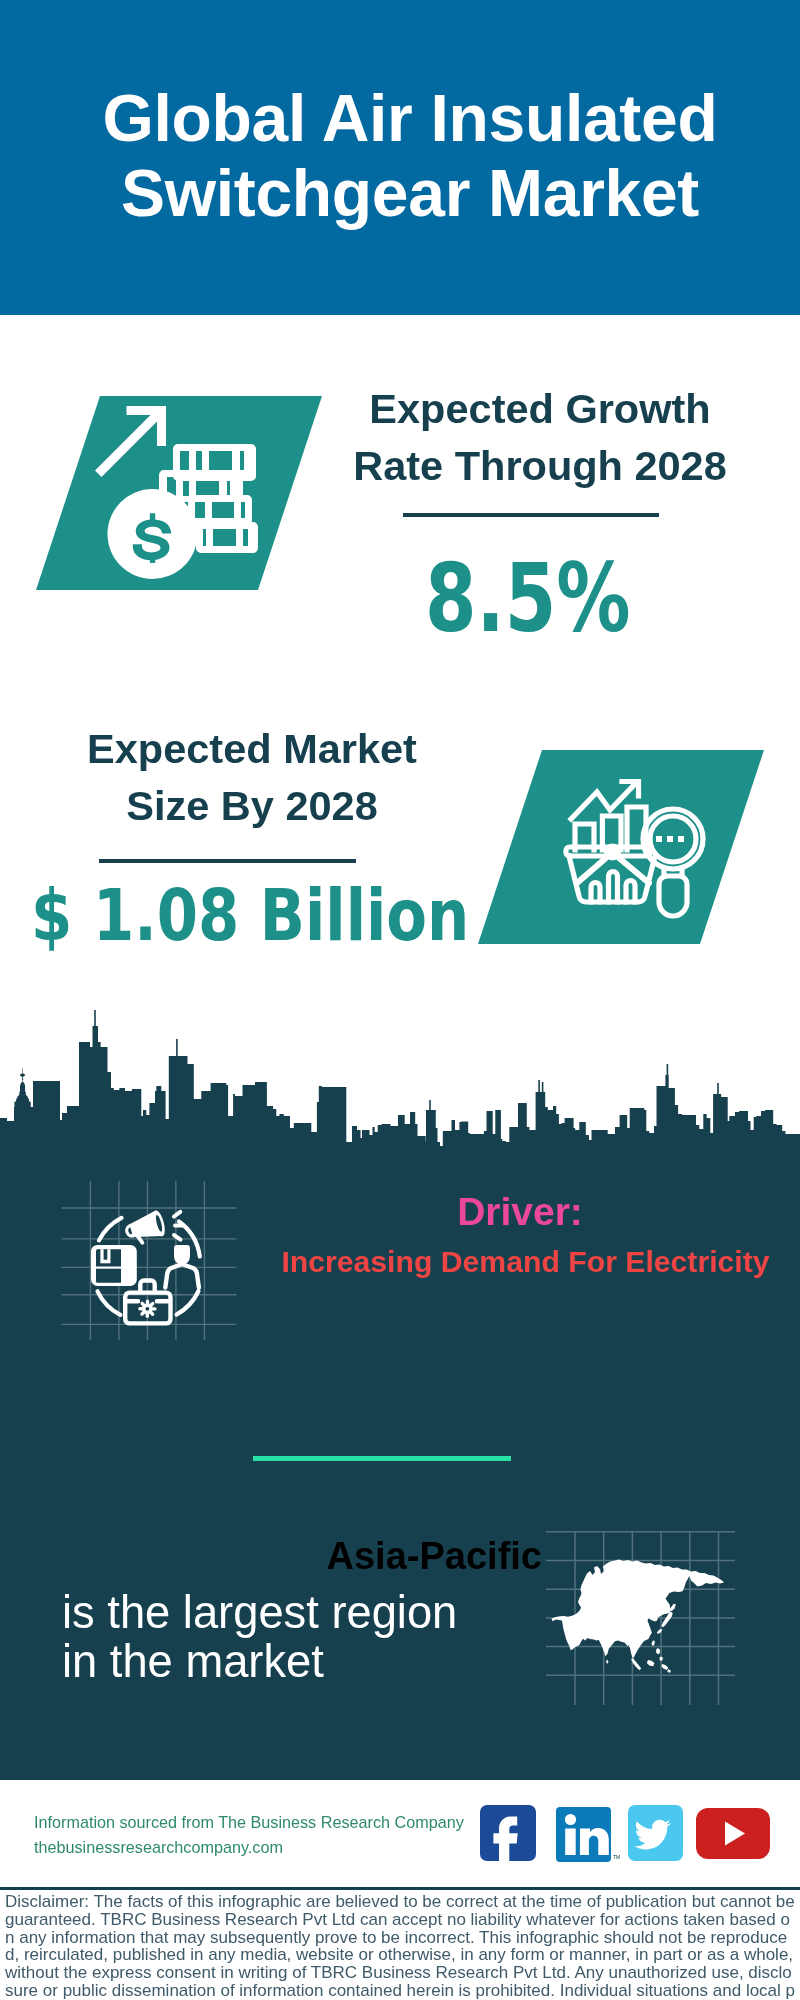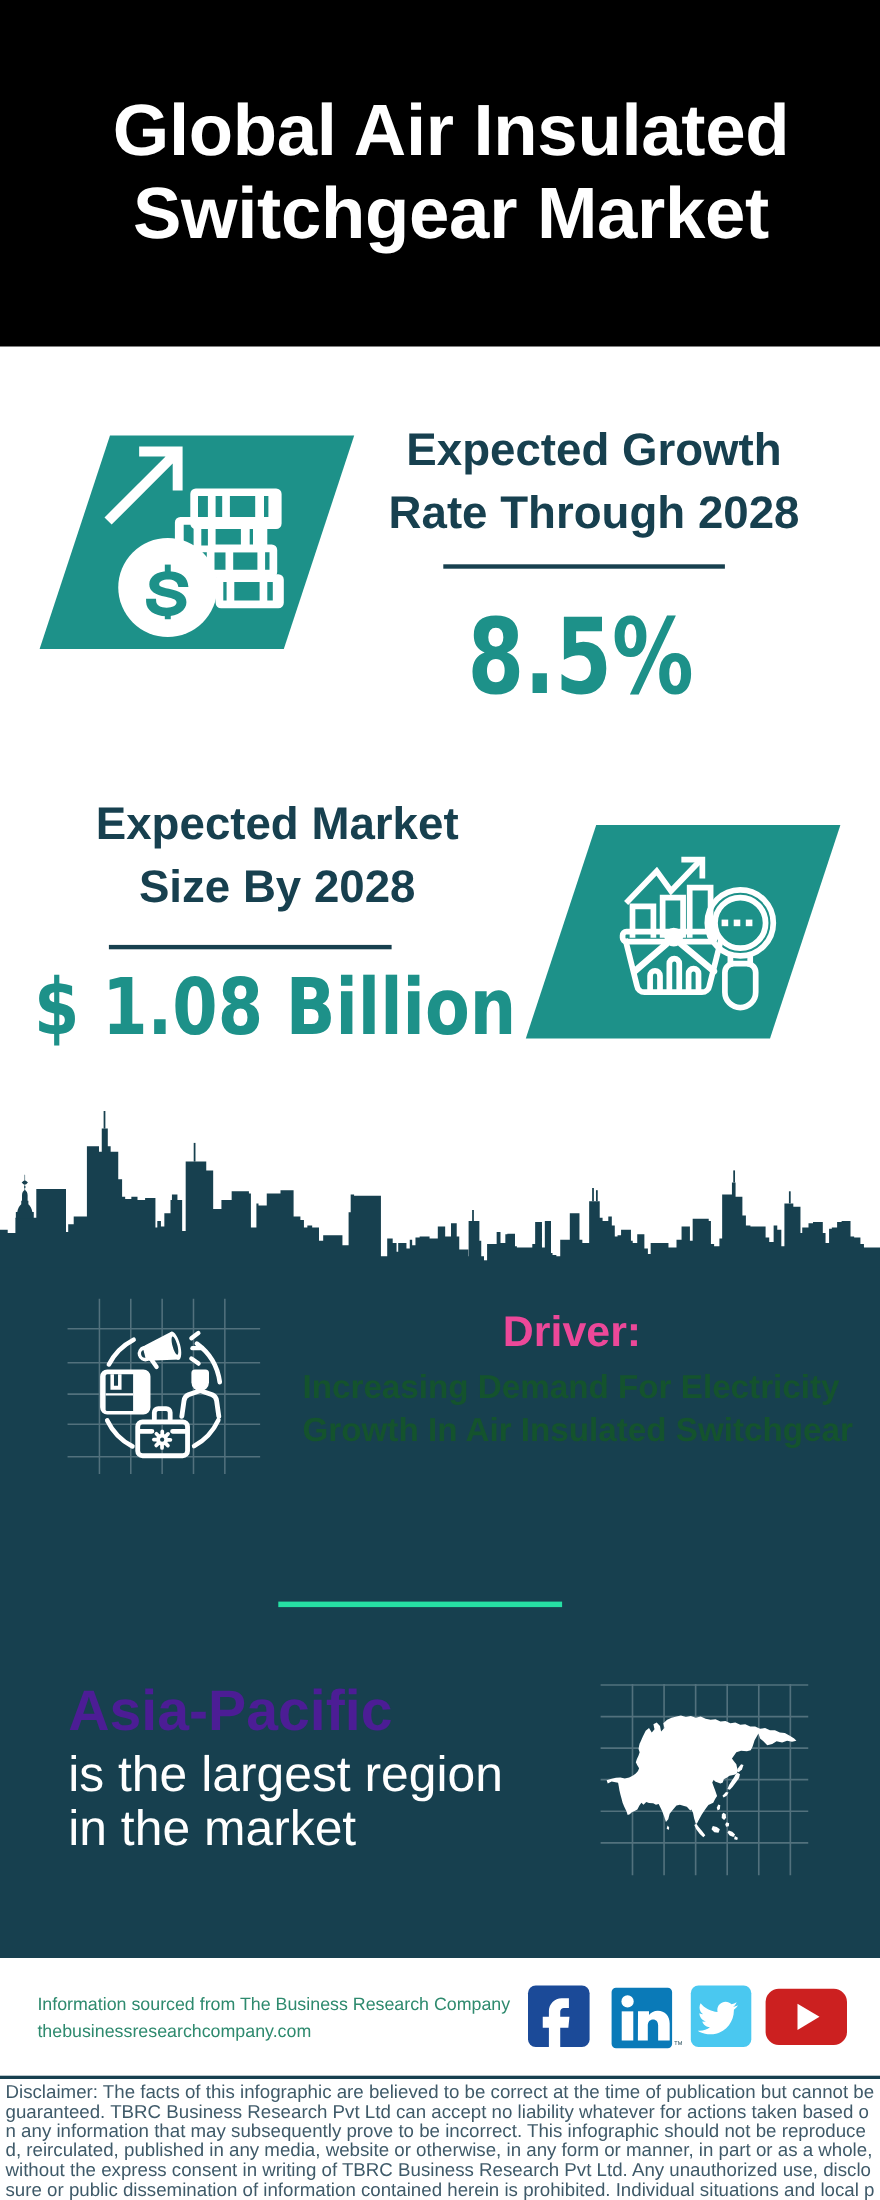--- a/index.html
+++ b/index.html
@@ -1,37 +1,37 @@
 <!DOCTYPE html>
 <html><head>
 <meta charset="utf-8">
 <title>Infographic</title>
 <style>
   html,body{margin:0;padding:0;}
   body{width:800px;height:2000px;background:#ffffff;
        font-family:"Liberation Sans",sans-serif;overflow:hidden;}
   .page{position:relative;width:800px;height:2000px;overflow:hidden;}
 
-  .header{position:absolute;left:0;top:0;width:800px;height:315px;background:#000000;}
+  .header{position:absolute;left:0;top:0;width:800px;height:315px;background:#0369a1;}
   .header .title{position:absolute;left:0;top:81px;width:820px;margin:0;text-align:center;
     color:#ffffff;font-weight:bold;font-size:66px;line-height:74.5px;letter-spacing:-0.3px;}
 
   .stat-label{position:absolute;color:#17404f;font-weight:bold;font-size:41.5px;line-height:57px;text-align:center;}
   .rule{position:absolute;background:#17404f;height:4px;}
   .stat-value{position:absolute;color:#1d9189;font-weight:bold;text-align:center;
     font-family:"DejaVu Sans",sans-serif;}
 
   .lower{position:absolute;left:0;top:1146px;width:800px;height:634px;background:#17404f;}
   .skyline{position:absolute;left:0;top:1005px;width:800px;height:160px;}
 
   .driver-head{position:absolute;color:#ec4899;font-weight:bold;font-size:39px;line-height:39px;text-align:center;}
-  .driver-body{position:absolute;color:#14532d;font-weight:bold;font-size:30.2px;line-height:39px;white-space:nowrap;}
+  .driver-body{position:absolute;color:#ef4444;font-weight:bold;font-size:30.2px;line-height:39px;text-align:center;white-space:nowrap;}
   .sep{position:absolute;background:#26e0a4;height:5px;}
 
-  .region-head{position:absolute;color:#4c1d95;font-weight:bold;font-size:52px;line-height:43.5px;text-align:left;}
+  .region-head{position:absolute;color:#000000;font-weight:bold;font-size:38px;line-height:43.5px;text-align:right;}
   .region-body{position:absolute;color:#ffffff;font-size:45.3px;line-height:49px;text-align:left;white-space:nowrap;}
 
   .footer{position:absolute;left:0;top:1780px;width:800px;height:220px;background:#ffffff;}
   .foot-rule{position:absolute;background:#17404f;height:3px;}
   .src{position:absolute;color:#2e8a6e;font-size:16.2px;line-height:24.5px;}
   .disc{position:absolute;color:#3f5a69;font-size:17px;line-height:17.8px;word-break:break-all;}
 </style>
 </head>
 <body>
 
@@ -212,21 +212,20 @@
           <circle cx="147.4" cy="1308.8" r="5.4"></circle>
           <circle cx="147.4" cy="1308.8" r="1.9" fill="#17404f"></circle>
         </g>
       </g>
     </svg>
   </div>
 
   <div class="driver-head" style="left:270px;top:1192px;width:500px;">Driver:</div>
   <div class="driver-body" style="left:275px;top:1242px;width:501px;">
     <div>Increasing Demand For Electricity</div>
-    <div>Growth In Air Insulated Switchgear</div>
   </div>
 
   <div class="sep" style="left:253px;top:1456px;width:258px;"></div>
 
   <div style="position:absolute;left:545px;top:1515px;width:190px;height:190px;">
     <svg width="190" height="190" viewBox="545 1515 190 190">
       <g stroke="#52717d" stroke-width="1.5">
         <path d="M575.0,1531 V1705 M603.7,1531 V1705 M632.4,1531 V1705 M661.1,1531 V1705 M689.8,1531 V1705 M718.5,1531 V1705"></path>
         <path d="M546,1531.8 H735 M546,1560.5 H735 M546,1589.2 H735 M546,1617.9 H735 M546,1646.6 H735 M546,1675.3 H735"></path>
       </g>

